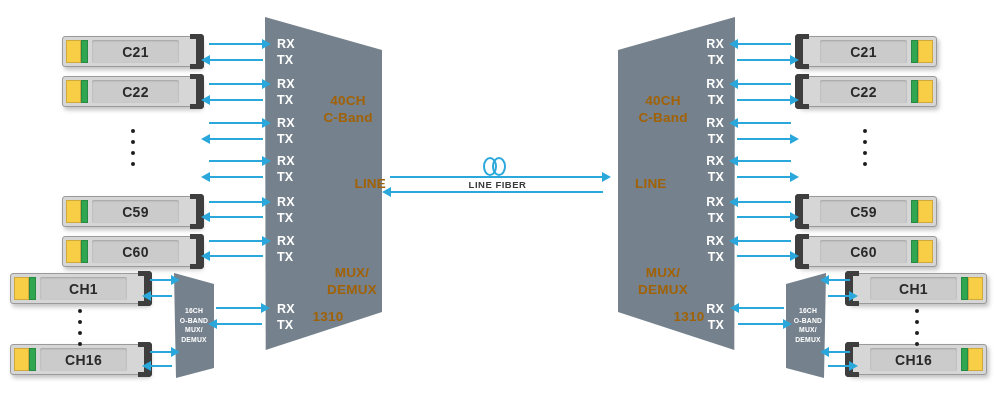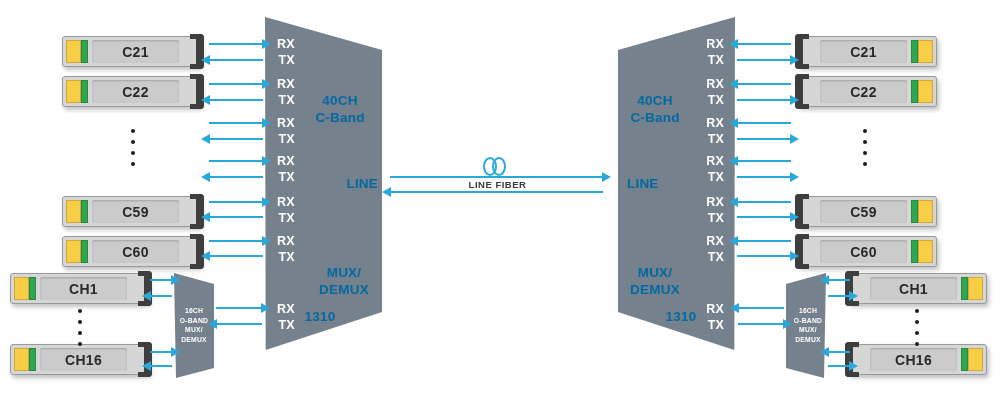--- a/index.html
+++ b/index.html
@@ -17,25 +17,25 @@
   .unit{position:absolute;top:17px;width:117px;height:333px;background:var(--unit-gray);
         filter:drop-shadow(3px 4px 3px rgba(110,110,110,.45));}
   .unit.uL{left:265px;clip-path:polygon(0% 0%,100% 9.9%,100% 88.6%,0.6% 100%);}
   .unit.uR{left:618px;clip-path:polygon(0% 9.9%,100% 0%,99.4% 100%,0% 88.6%);}
   
   .obm{position:absolute;top:273px;width:40px;height:105px;background:var(--unit-gray);
        filter:drop-shadow(2px 3px 3px rgba(110,110,110,.45));}
   .obm.oL{left:174px;clip-path:polygon(0% 0%,100% 10.5%,100% 90.5%,5% 100%);}
   .obm.oR{left:786px;clip-path:polygon(0% 10.5%,100% 0%,95% 100%,0% 90.5%);}
   
-  .wlab{position:absolute;color:#0369a1;font-weight:bold;font-size:13.5px;line-height:17px;
-        letter-spacing:.2px;white-space:nowrap;}
+  .wlab{position:absolute;color:#a16207;font-weight:bold;font-size:13.5px;line-height:17px;
+        letter-spacing:.2px;white-space:nowrap;margin-left:8px;}
   .wlab.center{text-align:center;}
   .ports{position:absolute;color:#fff;font-weight:bold;font-size:12.5px;line-height:16px;
-         display:flex;flex-direction:column;letter-spacing:.2px;align-items:flex-end;}
+         display:flex;flex-direction:column;letter-spacing:.2px;}
   .ports.ra{text-align:right;}
   .obm-text{position:absolute;color:#fff;font-weight:bold;font-size:6.8px;line-height:9.5px;
             text-align:center;letter-spacing:.2px;}
   
   .module{position:absolute;height:31px;box-sizing:border-box;display:flex;align-items:stretch;
           background:#D6D6D6;border:1px solid #9a9a9a;border-radius:3px;
           box-shadow:2px 3px 4px rgba(120,120,120,.45);}
   .module.mL{padding:3px 17px 3px 3px;}
   .module.mR{padding:3px 3px 3px 17px;flex-direction:row-reverse;}
   .blk{display:block;}

